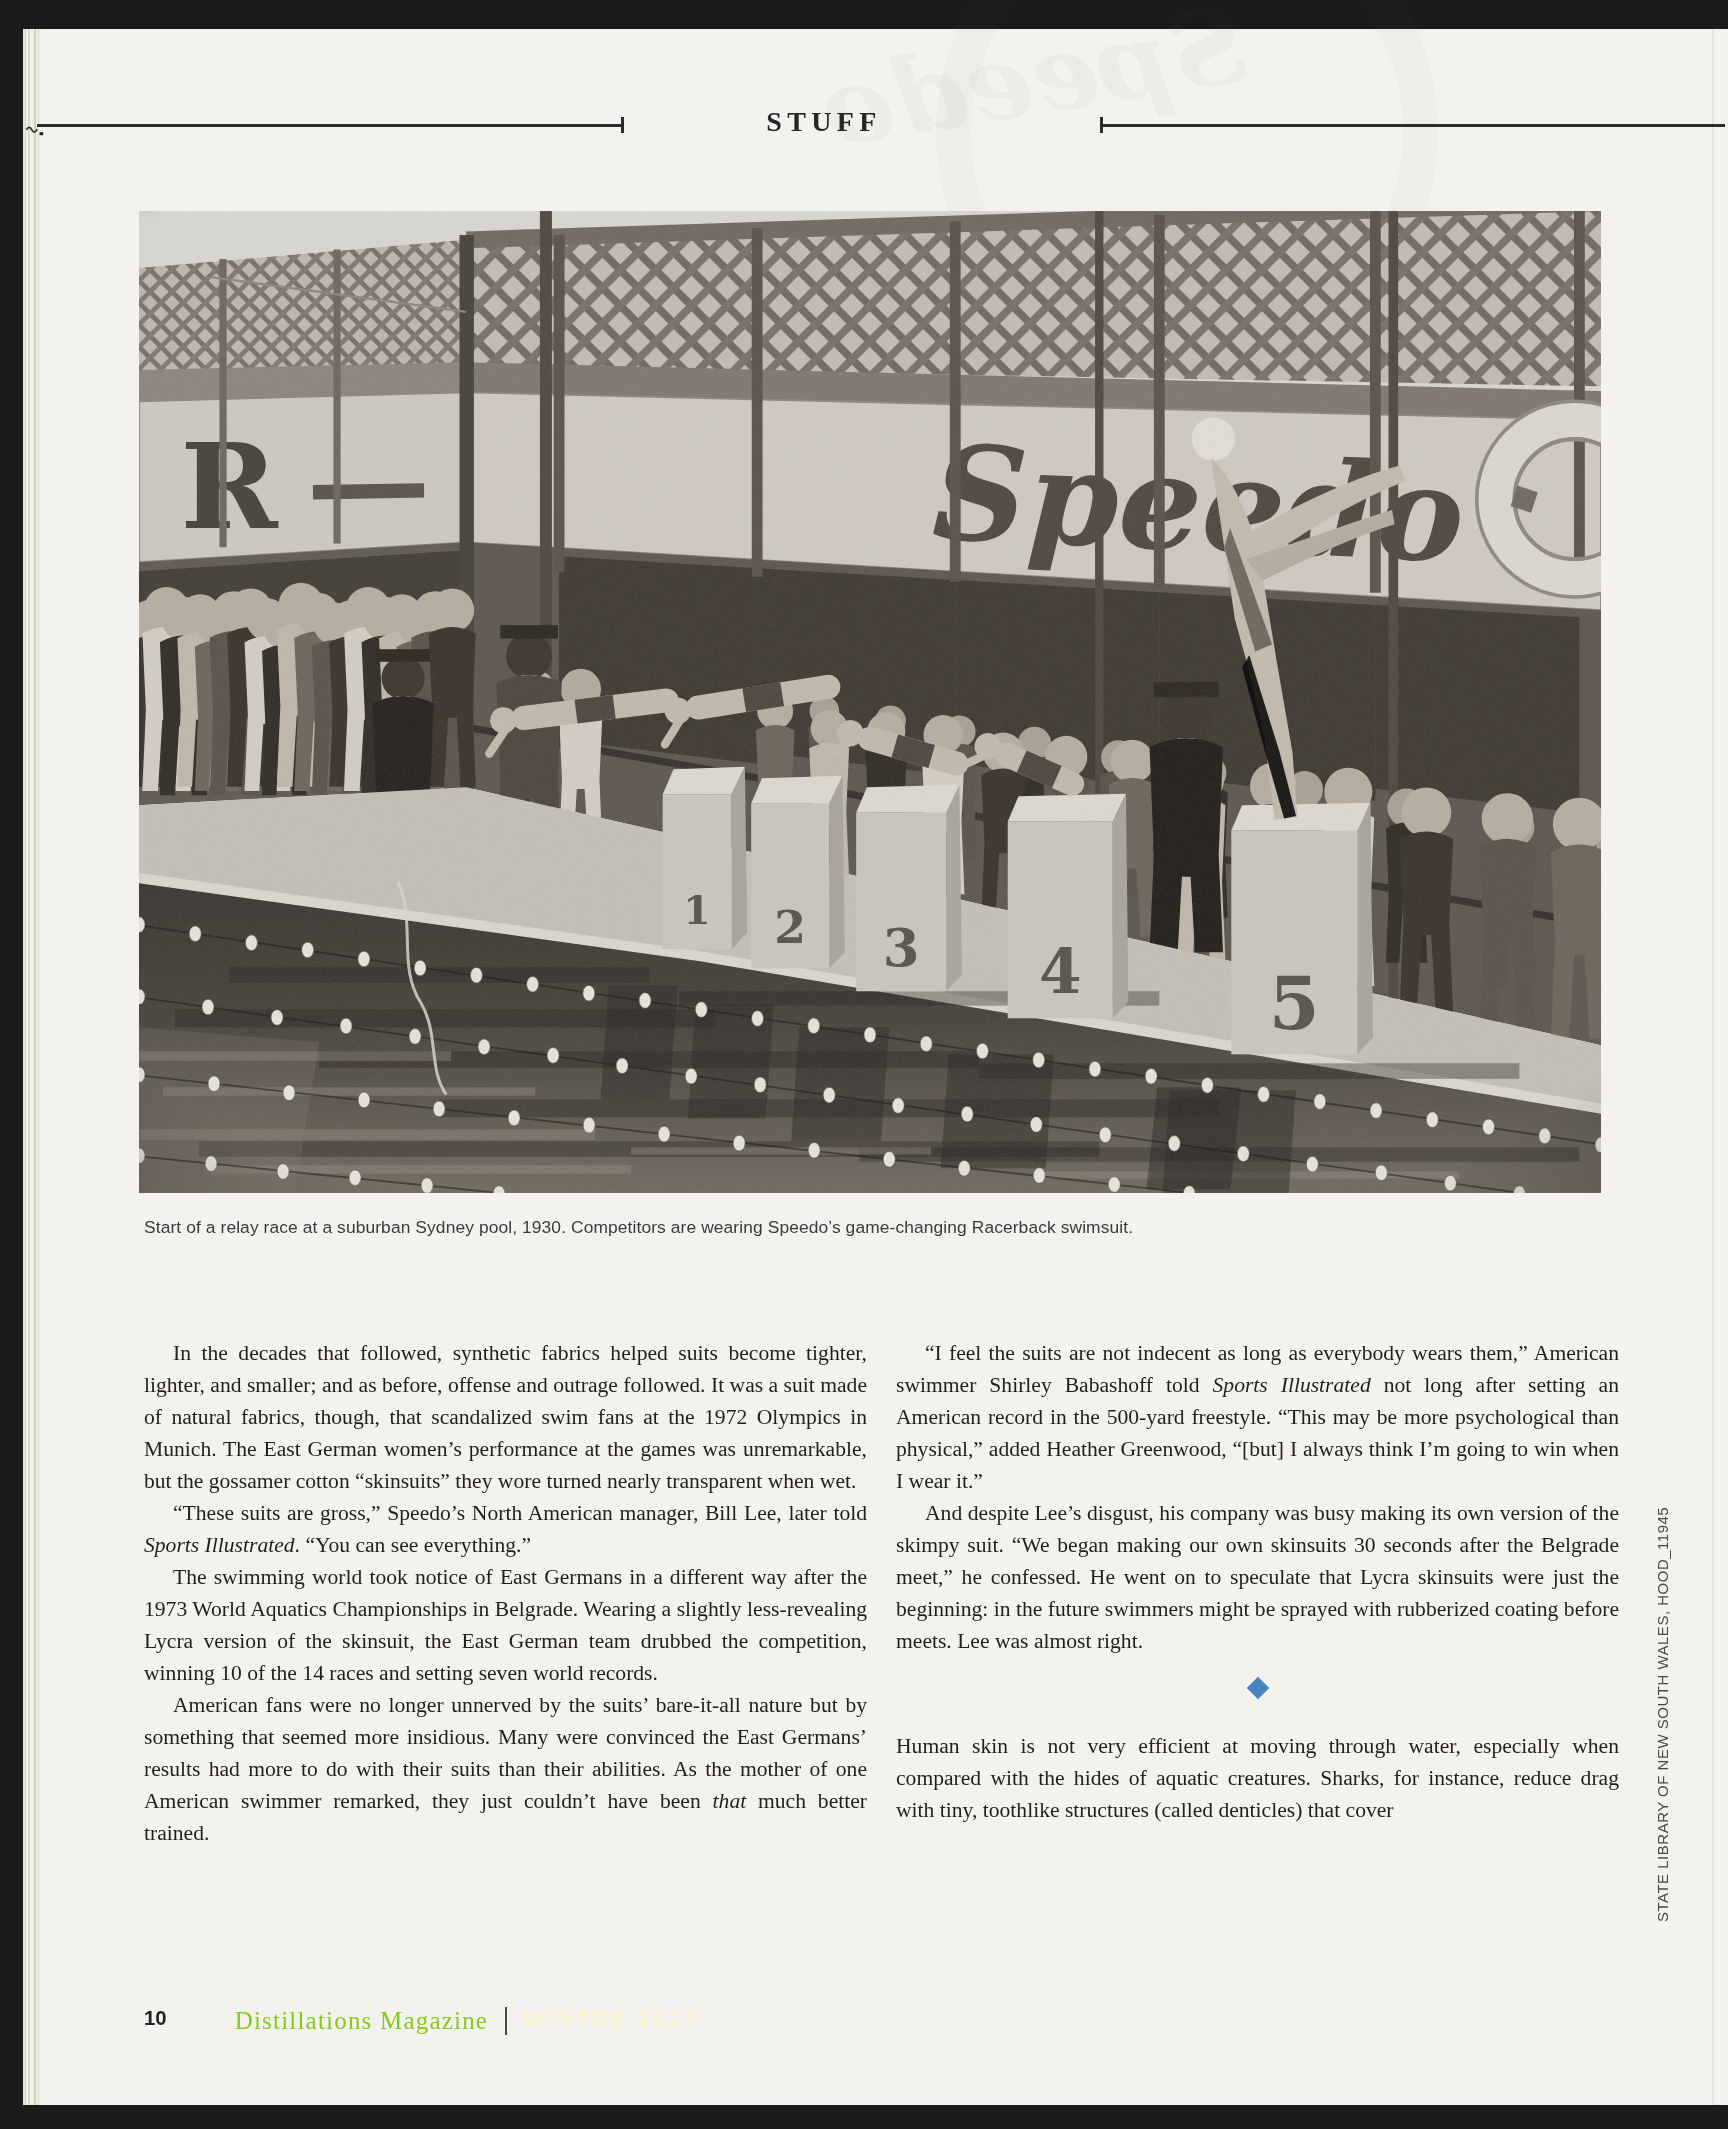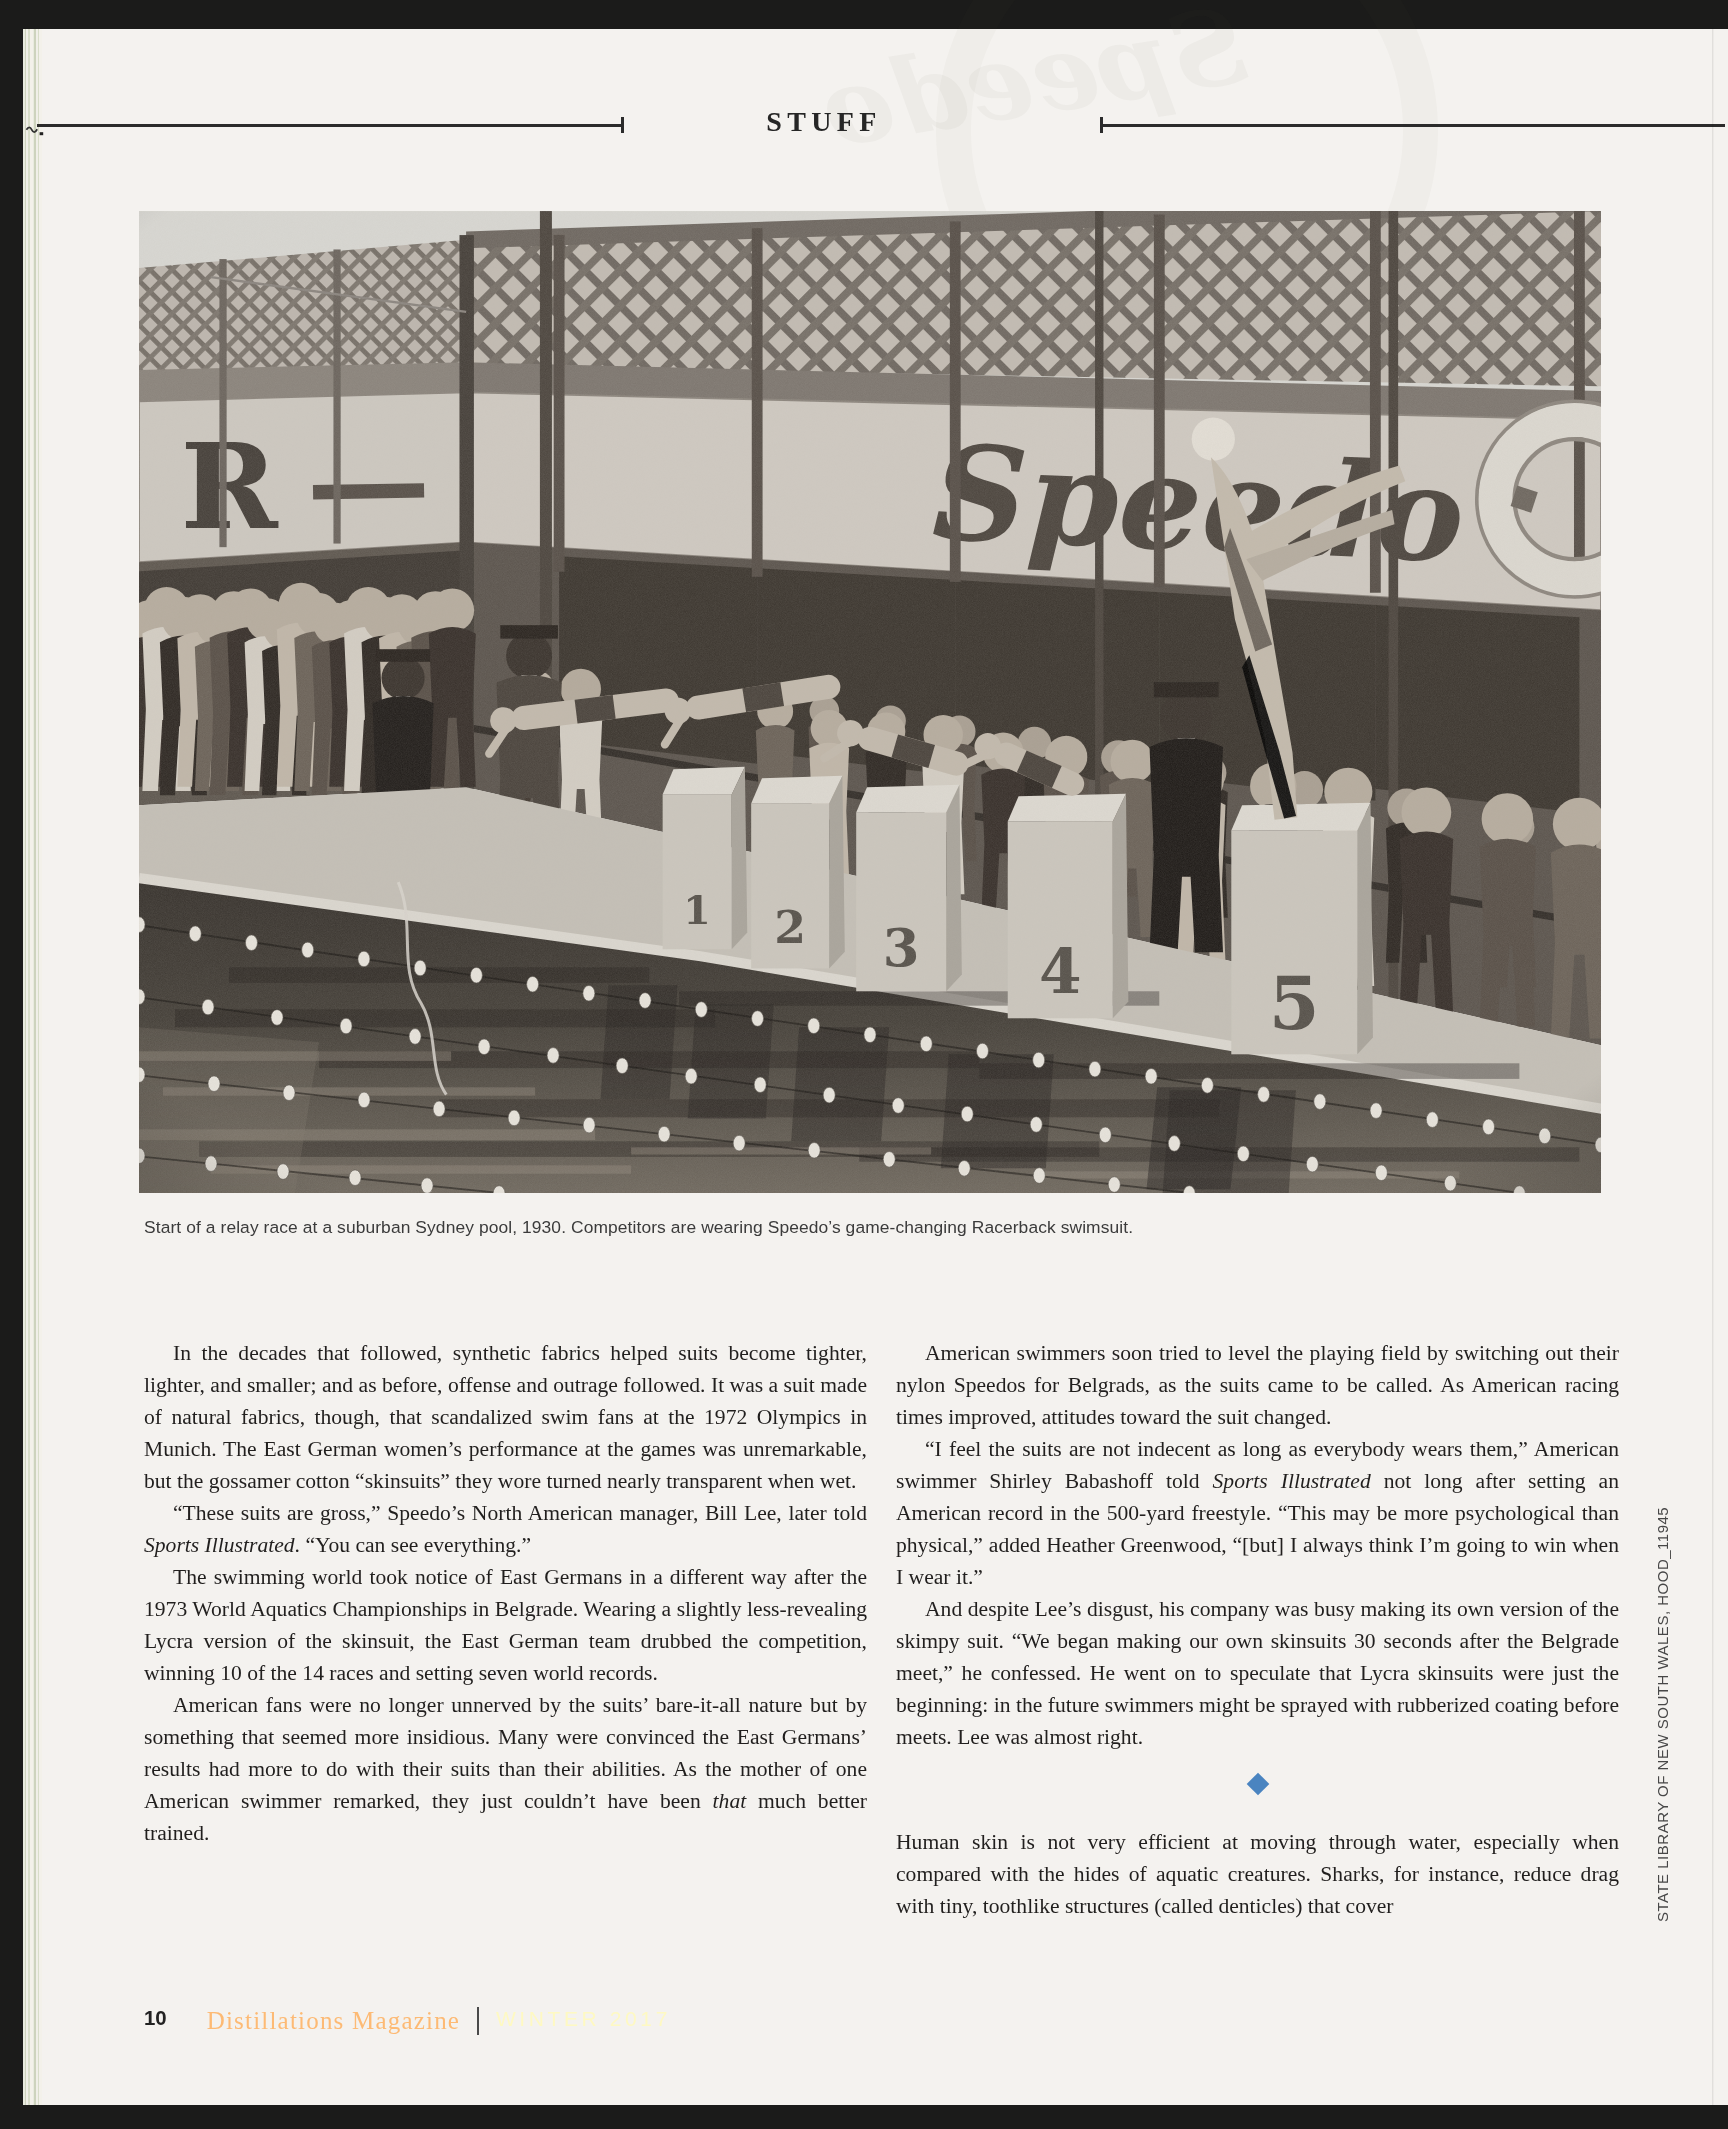--- a/index.html
+++ b/index.html
@@ -67,21 +67,21 @@
   .bp.ind{text-indent:29px;}
   .bp i{font-style:italic;}
   .diamond{
     width:16px;height:16px;margin:23px auto 34px auto;transform:rotate(45deg);
   }
   
   .footer{
     position:absolute;left:144px;top:2007px;display:flex;align-items:flex-start;
   }
   .footer .pnum{font-family:"Liberation Sans",sans-serif;font-weight:bold;font-size:20.4px;color:#222;margin-right:40px;}
-  .footer .mag{font-family:"Liberation Serif",serif;font-size:25px;letter-spacing:1.2px;color:#fdba74;}
+  .footer .mag{font-family:"Liberation Serif",serif;font-size:25px;letter-spacing:1.2px;color:#84cc16;margin-left:28px;}
   .footer .fdiv{width:1.8px;height:28px;background:#4a4a4a;margin:0 17px;font-size:0;color:transparent;overflow:hidden;}
   .footer .issue{font-family:"Liberation Sans",sans-serif;font-size:21px;letter-spacing:3.6px;color:#fef9c3;}
   .artifact{position:absolute;left:24px;top:119px;width:24px;height:24px;}
 </style>
 </head>
 <body>
 
 <div class="page"></div>
 <div class="page-edge"></div>
 
@@ -548,21 +548,20 @@
 <div class="photo-caption">Start of a relay race at a suburban Sydney pool, 1930. Competitors are wearing Speedo’s game-changing Racerback swimsuit.</div>
 <div class="photo-credit">STATE LIBRARY OF NEW SOUTH WALES, HOOD_11945</div>
 
 <div class="col col-left" id="col-left">
     <p class="bp ind"><span>In the decades that followed, synthetic fabrics helped suits become tighter, lighter, and smaller; and as before, offense and outrage followed. It was a suit made of natural fabrics, though, that scandalized swim fans at the 1972 Olympics in Munich. The East German women’s performance at the games was unremarkable, but the gossamer cotton “skinsuits” they wore turned nearly transparent when wet.</span></p>
     <p class="bp ind"><span>“These suits are gross,” Speedo’s North American manager, Bill Lee, later told </span><i>Sports Illustrated</i><span>. “You can see everything.”</span></p>
     <p class="bp ind"><span>The swimming world took notice of East Germans in a different way after the 1973 World Aquatics Championships in Belgrade. Wearing a slightly less-revealing Lycra version of the skinsuit, the East German team drubbed the competition, winning 10 of the 14 races and setting seven world records.</span></p>
     <p class="bp ind"><span>American fans were no longer unnerved by the suits’ bare-it-all nature but by something that seemed more insidious. Many were convinced the East Germans’ results had more to do with their suits than their abilities. As the mother of one American swimmer remarked, they just couldn’t have been </span><i>that</i><span> much better trained.</span></p>
   </div>
 <div class="col col-right" id="col-right">
-    <p class="bp ind"><span>American swimmers soon tried to level the playing field by switching out their nylon Speedos for Belgrads, as the suits came to be called. As American racing times improved, attitudes toward the suit changed.</span></p>
     <p class="bp ind"><span>“I feel the suits are not indecent as long as everybody wears them,” American swimmer Shirley Babashoff told </span><i>Sports Illustrated</i><span> not long after setting an American record in the 500-yard freestyle. “This may be more psychological than physical,” added Heather Greenwood, “[but] I always think I’m going to win when I wear it.”</span></p>
     <p class="bp ind"><span>And despite Lee’s disgust, his company was busy making its own version of the skimpy suit. “We began making our own skinsuits 30 seconds after the Belgrade meet,” he confessed. He went on to speculate that Lycra skinsuits were just the beginning: in the future swimmers might be sprayed with rubberized coating before meets. Lee was almost right.</span></p>
     <div class="diamond" style="background: rgb(74, 132, 192);"></div>
     <p class="bp"><span>Human skin is not very efficient at moving through water, especially when compared with the hides of aquatic creatures. Sharks, for instance, reduce drag with tiny, toothlike structures (called denticles) that cover</span></p>
   </div>
 
 <div class="footer">
   <span class="pnum">10</span>
   <span class="mag">Distillations Magazine</span>
   <span class="fdiv">|</span>

